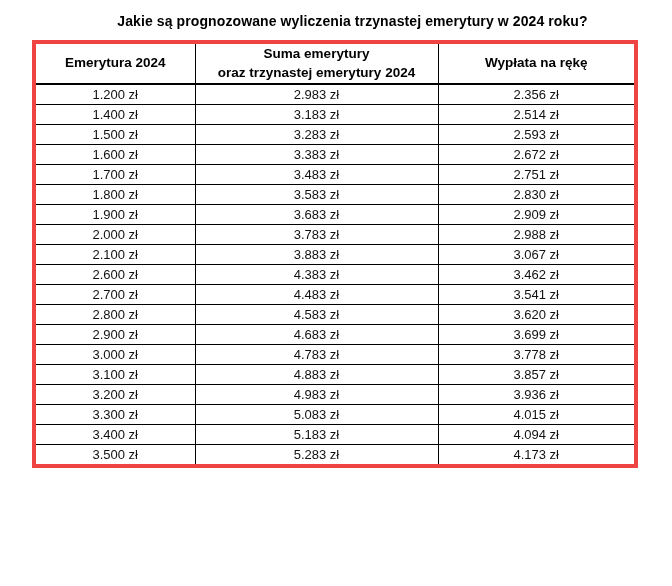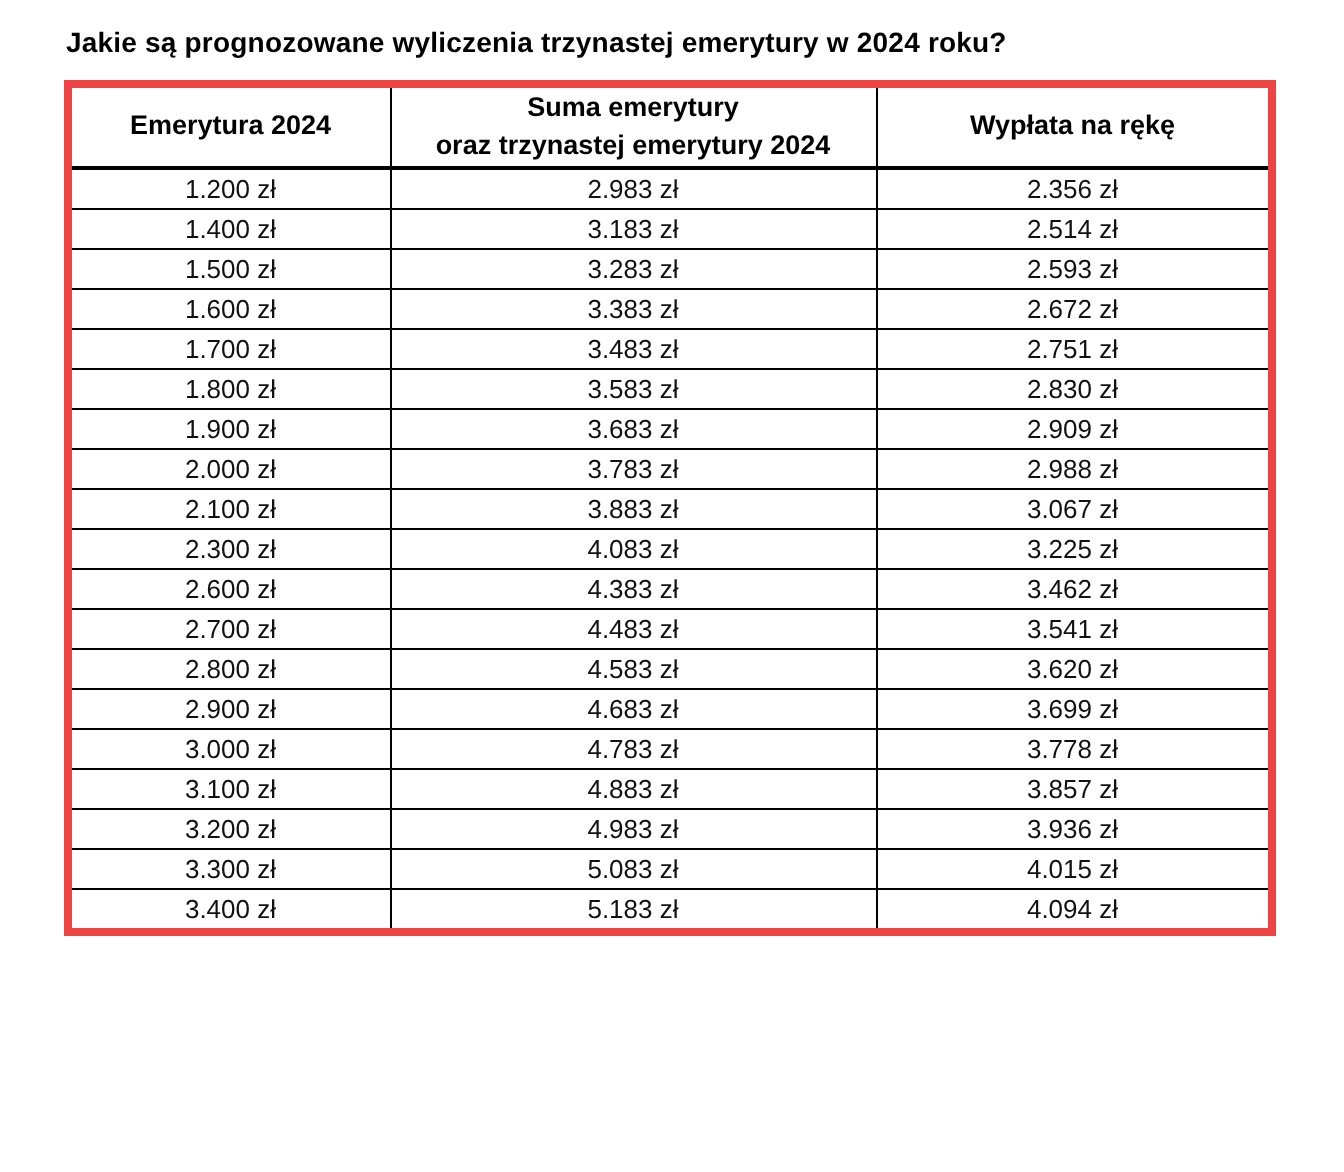--- a/index.html
+++ b/index.html
@@ -16,20 +16,21 @@
     width: 672px;
     height: 586px;
     overflow: hidden;
   }
   h1.page-title {
     font-size: 14px;
     font-weight: bold;
     margin: 0;
     padding: 13px 0 0 33px;
     letter-spacing: 0.1px;
+    text-align: center;
   }
   table.pension-table {
     border-collapse: collapse;
     table-layout: fixed;
     margin: 11px 4px 0 32px;
     width: 602px;
     border: 4px solid #ef4444;
   }
   table.pension-table th,
   table.pension-table td {
@@ -113,25 +114,20 @@
           <td>2.000 zł</td>
           <td>3.783 zł</td>
           <td>2.988 zł</td>
         </tr>
         <tr>
           <td>2.100 zł</td>
           <td>3.883 zł</td>
           <td>3.067 zł</td>
         </tr>
         <tr>
-          <td>2.300 zł</td>
-          <td>4.083 zł</td>
-          <td>3.225 zł</td>
-        </tr>
-        <tr>
           <td>2.600 zł</td>
           <td>4.383 zł</td>
           <td>3.462 zł</td>
         </tr>
         <tr>
           <td>2.700 zł</td>
           <td>4.483 zł</td>
           <td>3.541 zł</td>
         </tr>
         <tr>
@@ -162,15 +158,20 @@
         <tr>
           <td>3.300 zł</td>
           <td>5.083 zł</td>
           <td>4.015 zł</td>
         </tr>
         <tr>
           <td>3.400 zł</td>
           <td>5.183 zł</td>
           <td>4.094 zł</td>
         </tr>
+        <tr>
+          <td>3.500 zł</td>
+          <td>5.283 zł</td>
+          <td>4.173 zł</td>
+        </tr>
       </tbody>
   </table>
 </div>
 
 </body></html>

